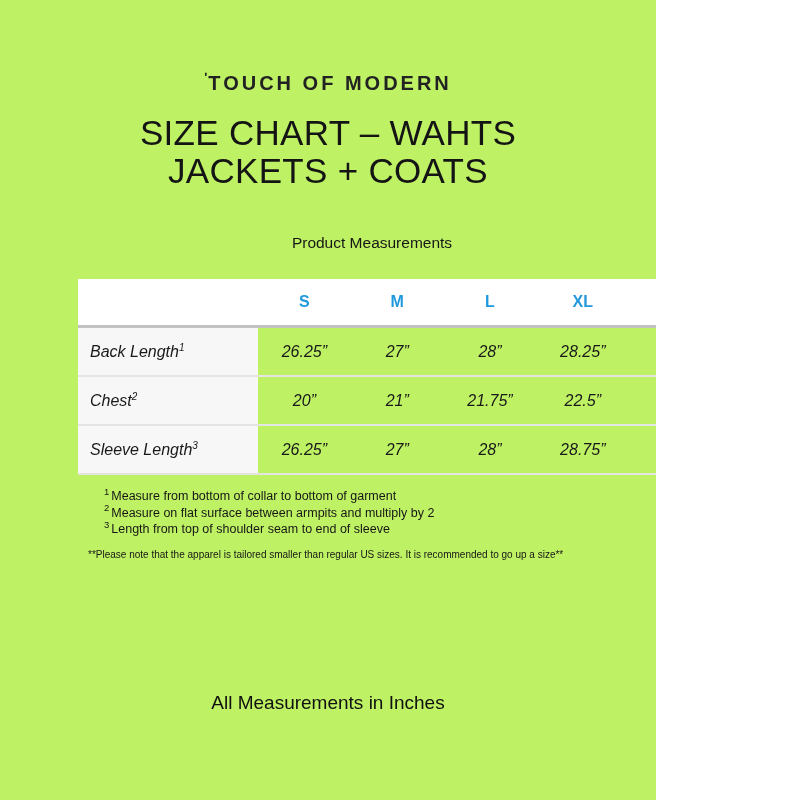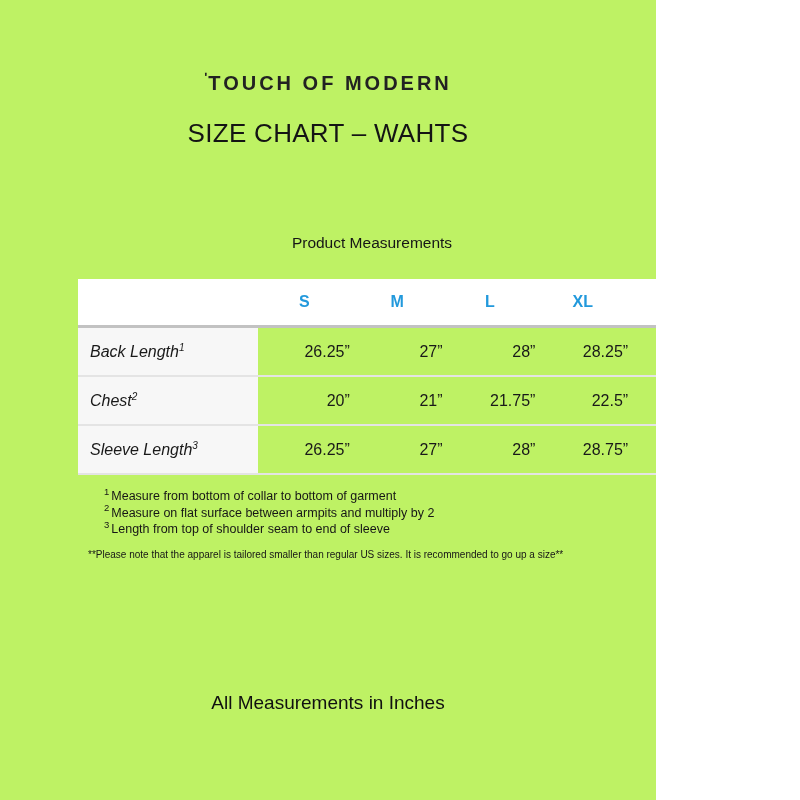--- a/index.html
+++ b/index.html
@@ -23,21 +23,21 @@
     text-align:center;
     font-size:20px;font-weight:700;letter-spacing:3px;
     color:#222;white-space:nowrap;
   }
   .logo .mark{
     font-size:13px;vertical-align:8px;margin-right:1px;letter-spacing:0;
   }
   .title{
     position:absolute;top:114px;left:0;width:100%;
     text-align:center;
-    font-size:26px;line-height:38px;font-weight:400;
+    font-size:35px;line-height:38px;font-weight:400;
     color:#141414;letter-spacing:0.3px;
   }
   .caption{
     position:absolute;top:234px;left:0;width:100%;
     text-align:center;font-size:15.5px;color:#161616;padding-left:44px;
   }
   table.size-table{
     position:absolute;left:78px;top:279px;width:644px;
     border-collapse:collapse;table-layout:fixed;
   }
@@ -54,21 +54,21 @@
   table.size-table tbody td{
     height:45px;
     font-size:16px;font-weight:400;color:#191919;
     vertical-align:middle;
     border-bottom:2px solid var(--row_divider);
   }
   table.size-table tbody th{
     background:var(--row_label_bg);
     text-align:left;padding-left:12px;font-weight:400;font-style:italic;
   }
-  table.size-table tbody td{text-align:right;}
+  table.size-table tbody td{text-align:center;font-style:italic;}
   table.size-table sup{font-size:10px;line-height:0;}
   .footnotes{
     position:absolute;left:104px;top:488px;
     font-size:12.5px;line-height:16.5px;color:#161616;
   }
   .footnotes .fn sup{font-size:9.5px;line-height:0;margin-right:2px;}
   .note{
     position:absolute;left:88px;top:549px;
     font-size:10px;color:#161616;
   }
@@ -81,20 +81,21 @@
 <body>
 
 <div class="page">
 
   <div class="logo">
     <span class="mark">ʹ</span><span>TOUCH OF MODERN</span>
   </div>
 
   <div class="title">
     <div>SIZE CHART – WAHTS</div>
+    <div>JACKETS + COATS</div>
   </div>
 
   <div class="caption">Product Measurements</div>
 
   <table class="size-table">
     <colgroup>
       <col class="c-label">
         <col>
         <col>
         <col>

